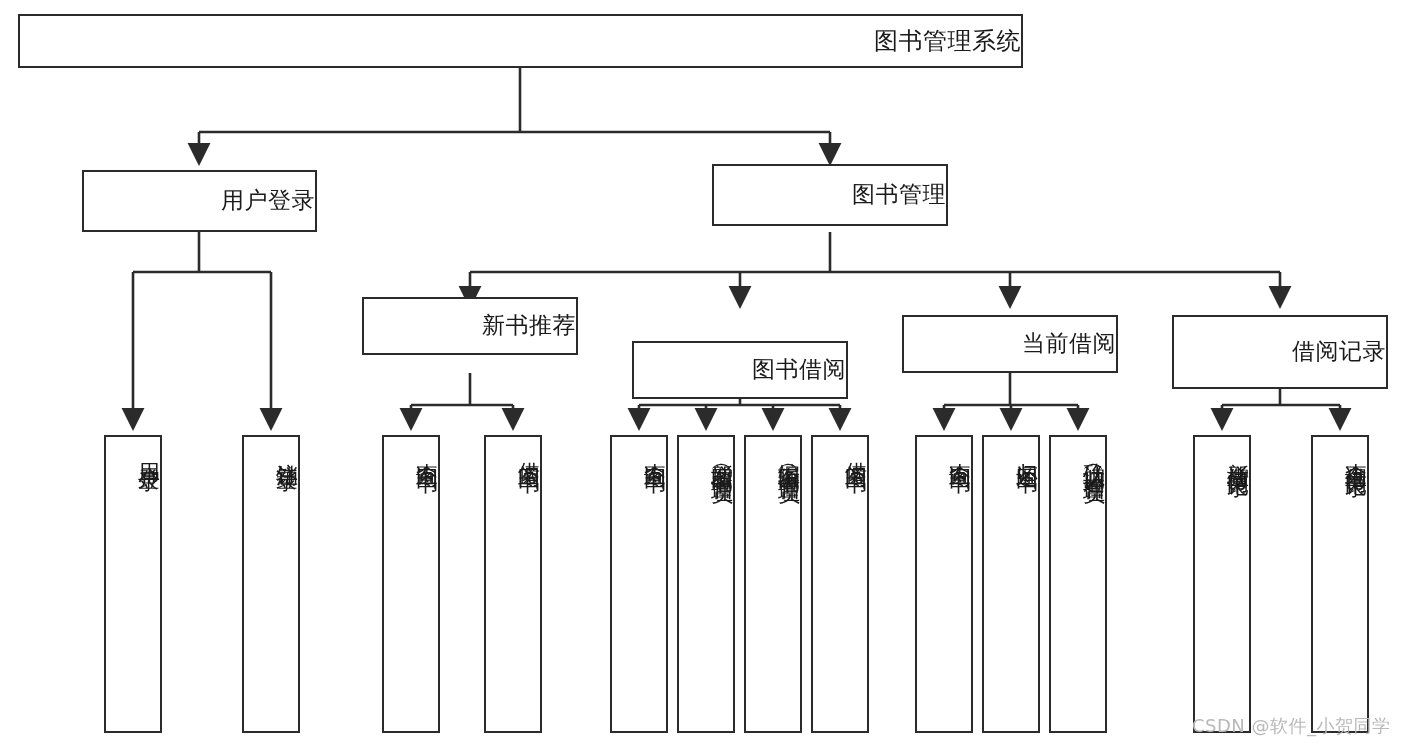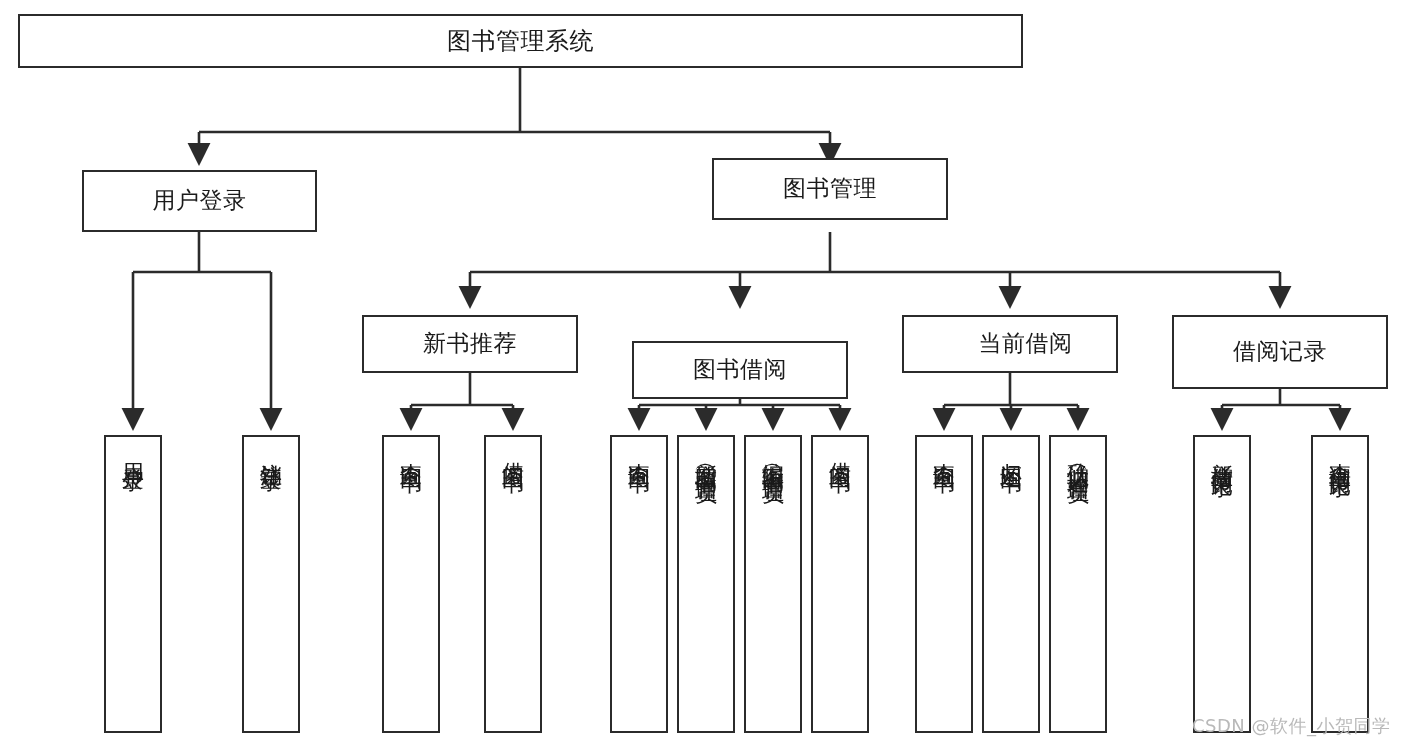--- a/index.html
+++ b/index.html
@@ -26,21 +26,21 @@
     height: 747px;
     pointer-events: none;
   }
   .node {
     position: absolute;
     box-sizing: border-box;
     border: 2.5px solid #2b2b2b;
     background: #ffffff;
     display: flex;
     align-items: center;
-    justify-content: center;
+    justify-content: flex-end;
     color: #1a1a1a;
   }
   .node-label {
     display: block;
     white-space: nowrap;
     line-height: 1.18;
     letter-spacing: 0.5px;
   }
   
   .node.horiz .node-label {
@@ -126,25 +126,25 @@
     </g>
   </svg>
 
   <div class="node horiz root" style="left:18px; top:14px; width:1005px; height:54px;">
     <span class="node-label">图书管理系统</span>
   </div>
 
   <div class="node horiz" style="left:82px; top:170px; width:235px; height:62px;">
     <span class="node-label">用户登录</span>
   </div>
-  <div class="node horiz" style="left:712px; top:158px; width:236px; height:62px;">
+  <div class="node horiz" style="left:712px; top:164px; width:236px; height:62px;">
     <span class="node-label">图书管理</span>
   </div>
 
-  <div class="node horiz" style="left:362px; top:315px; width:216px; height:58px;">
+  <div class="node horiz" style="left:362px; top:297px; width:216px; height:58px;">
     <span class="node-label">新书推荐</span>
   </div>
   <div class="node horiz" style="left:632px; top:315px; width:216px; height:58px;margin-top:26px;">
     <span class="node-label">图书借阅</span>
   </div>
   <div class="node horiz" style="left:902px; top:315px; width:216px; height:58px;padding-left:31px;">
     <span class="node-label">当前借阅</span>
   </div>
   <div class="node horiz" style="left:1172px; top:315px; width:216px; height:74px;">
     <span class="node-label">借阅记录</span>

